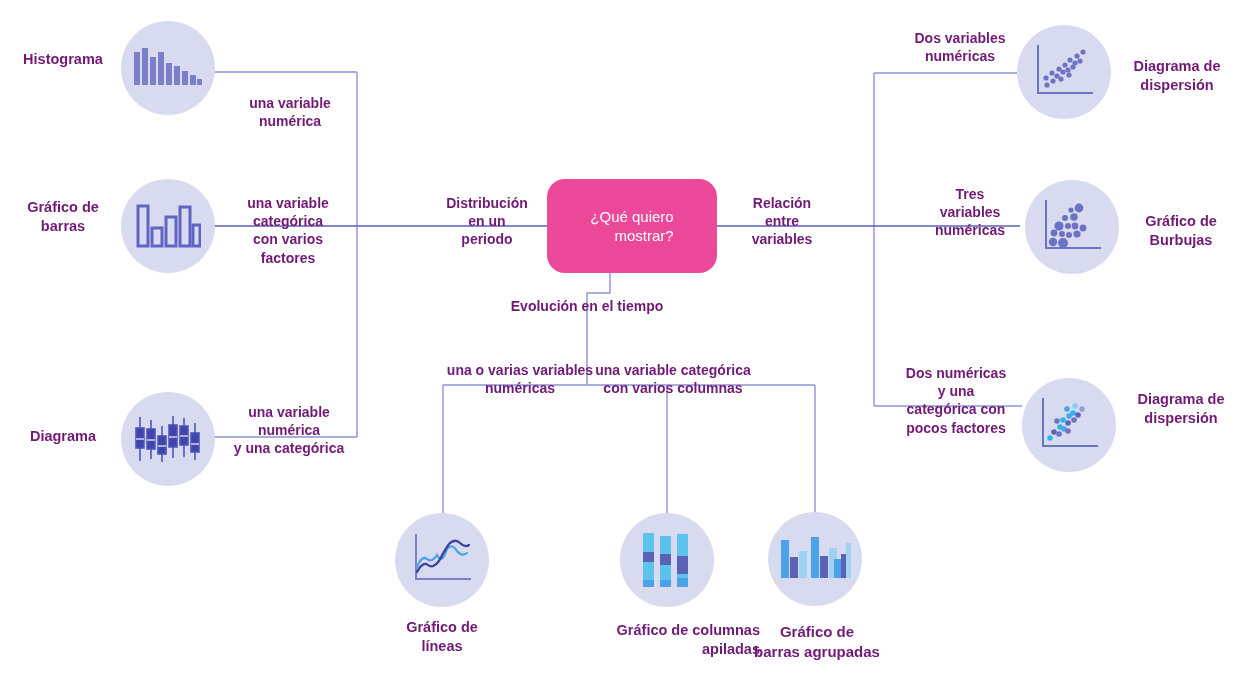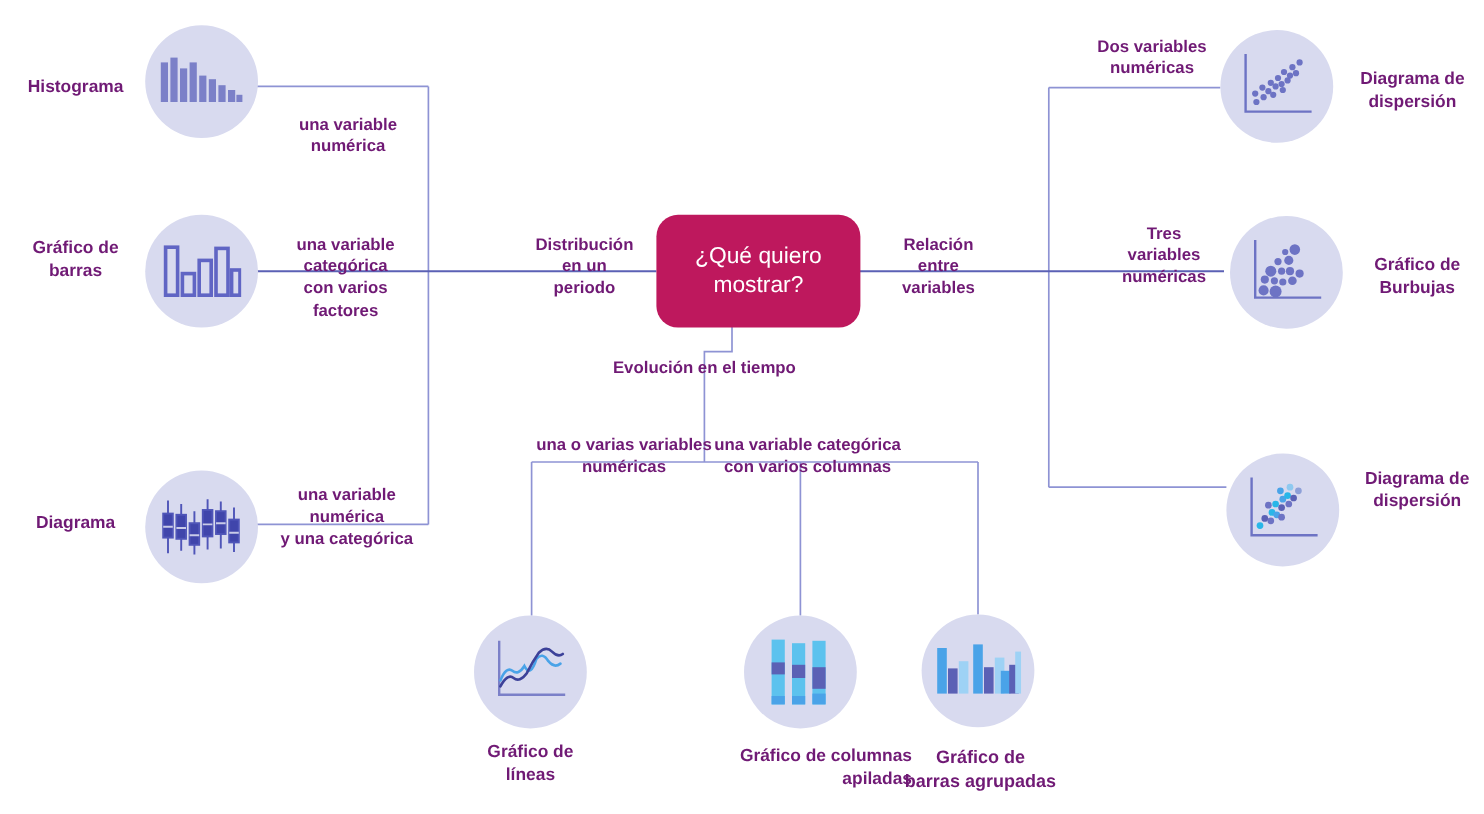--- a/index.html
+++ b/index.html
@@ -19,26 +19,26 @@
   .bubble svg{display:block;}
 
   .label{
     position:absolute;text-align:center;line-height:1.30;
     color:#701a75;font-size:14.5px;white-space:pre-line;font-weight:bold;
   }
   .label.edge{font-size:14px;}
 
   .center-box{
     position:absolute;
-    background:#be185d;
+    background:#ec4899;
     border-radius:18px;
     color:#ffffff;
     display:flex;align-items:center;justify-content:center;
-    text-align:center;
-    font-size:19px;line-height:1.28;
+    text-align:right;
+    font-size:15px;line-height:1.28;
     white-space:pre-line;
     box-shadow:0 0 0 0 rgba(0,0,0,0);
   }
 </style>
 </head>
 <body>
 
 <div id="canvas">
 
   <svg class="wires" viewBox="0 0 1237 678">
@@ -72,21 +72,21 @@
   <div class="label edge" style="left:432px;top:194px;width:110px;">Distribución
 en un
 periodo</div>
 
   <div class="label edge" style="left:727px;top:194px;width:110px;">Relación
 entre
 variables</div>
 
   <div class="label edge" style="left:487px;top:297px;width:200px;">Evolución en el tiempo</div>
 
-  <div class="label" style="left:8px;top:64px;width:110px;">Histograma</div>
+  <div class="label" style="left:8px;top:50px;width:110px;">Histograma</div>
   <div class="bubble" style="left:121px;top:21px;width:94px;height:94px;">
     <svg width="70" height="52" viewBox="0 0 70 52">
       <g fill="#7b80c8">
         <rect x="1" y="10" width="6" height="33"></rect>
         <rect x="9" y="6" width="6" height="37"></rect>
         <rect x="17" y="15" width="6" height="28"></rect>
         <rect x="25" y="10" width="6" height="33"></rect>
         <rect x="33" y="21" width="6" height="22"></rect>
         <rect x="41" y="24" width="6" height="19"></rect>
         <rect x="49" y="29" width="6" height="14"></rect>
@@ -200,20 +200,24 @@
         <circle cx="24" cy="20" r="3"></circle>
           <circle cx="33" cy="19" r="3.8"></circle>
         <circle cx="30" cy="12" r="2.6"></circle>
           <circle cx="38" cy="10" r="4.4"></circle>
       </g>
     </svg>
   </div>
   <div class="label" style="left:1126px;top:212px;width:110px;">Gráfico de
 Burbujas</div>
 
+  <div class="label edge" style="left:890px;top:364px;width:132px;">Dos numéricas
+y una
+categórica con
+pocos factores</div>
   <div class="bubble" style="left:1022px;top:378px;width:94px;height:94px;">
     <svg width="62" height="58" viewBox="0 0 62 58">
       <g stroke="#6d73c4" stroke-width="2" fill="none">
         <path d="M5,2 L5,50 L60,50"></path>
       </g>
       <g>
         <circle cx="12" cy="42" r="2.8" fill="#29b6e8"></circle>
         <circle cx="16" cy="36" r="2.8" fill="#5b61b5"></circle>
         <circle cx="21" cy="38" r="2.8" fill="#6d73c4"></circle>
         <circle cx="22" cy="31" r="2.8" fill="#29b6e8"></circle>

